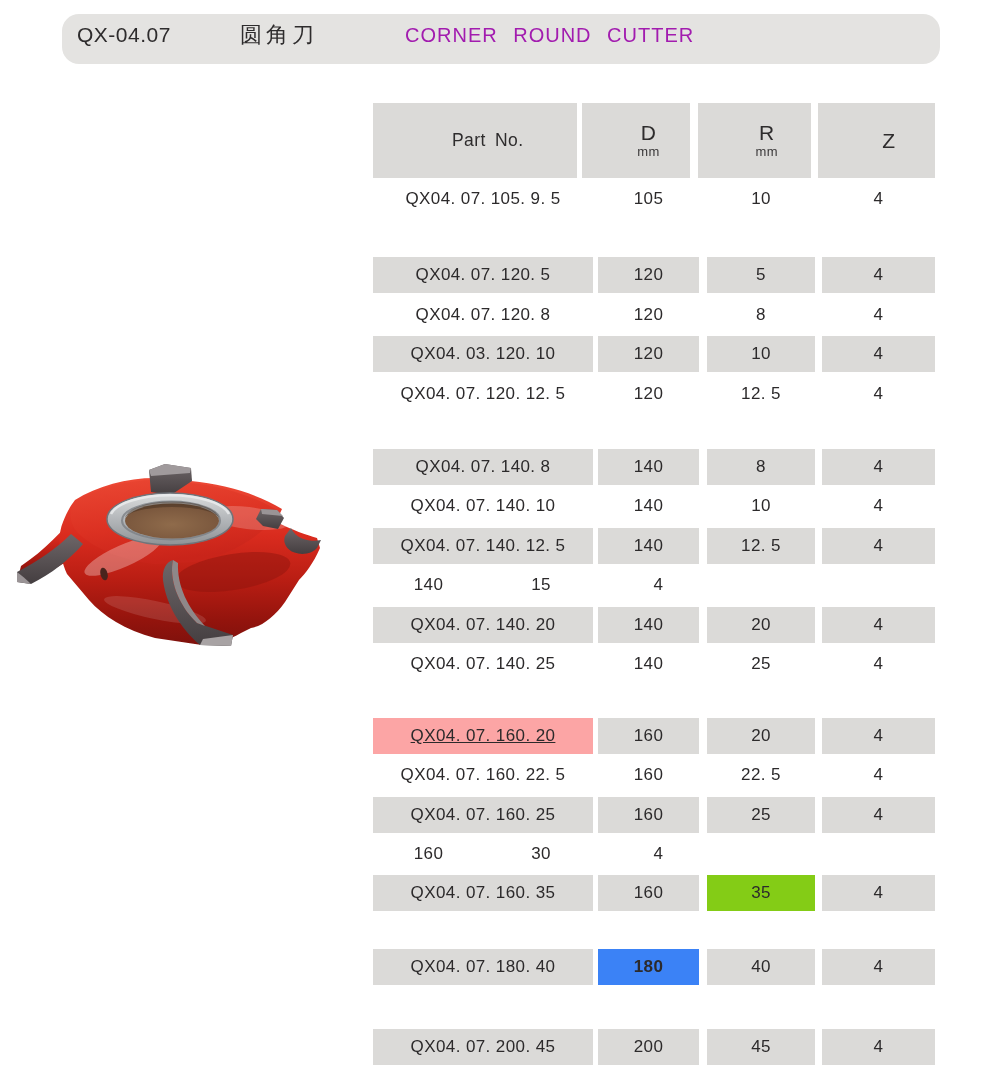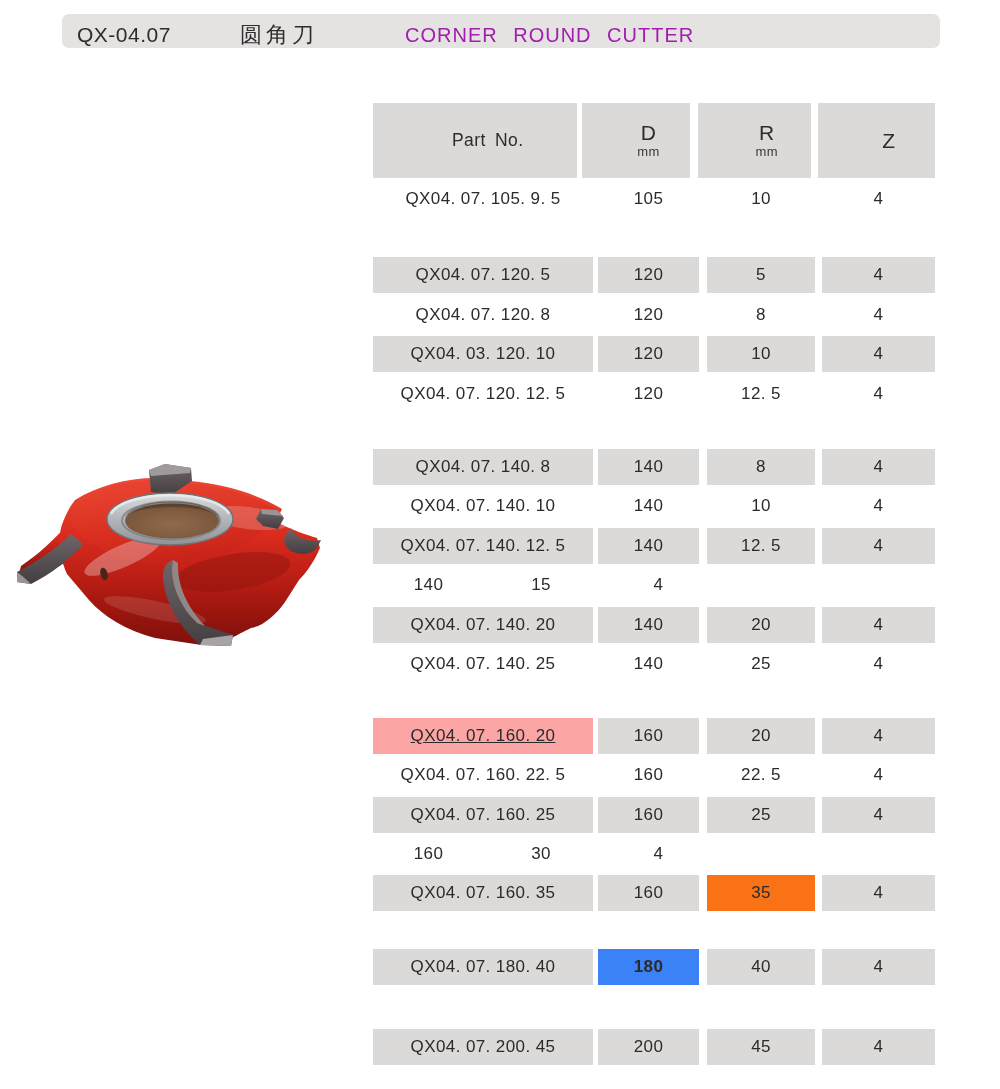--- a/index.html
+++ b/index.html
@@ -3,22 +3,22 @@
 <meta charset="utf-8">
 <style>
   html,body{margin:0;padding:0;}
   body{
     width:1000px;height:1089px;position:relative;background:#ffffff;
     font-family:"Liberation Sans","DejaVu Sans",sans-serif;
     color:#2c2a2b;overflow:hidden;
   }
   
   .title-bar{
-    position:absolute;left:62px;top:14px;width:878px;height:34px;
-    border-radius:7px;
+    position:absolute;left:62px;top:14px;width:878px;height:50px;
+    border-radius:17px;
   }
   .title-model{
     position:absolute;left:15px;top:0;height:42px;line-height:42px;
     font-size:21px;letter-spacing:0.5px;color:#2e2c2d;
   }
   .title-cn{
     position:absolute;left:178px;top:0;height:42px;line-height:42px;
     font-size:22px;letter-spacing:4px;color:#2e2c2d;
   }
   .title-en{
@@ -243,21 +243,21 @@
         <div class="cell c3 shaded" style="background: rgb(219, 218, 216);">4</div>
       </div>
       <div class="t-row">
         <div class="cell c1">160</div>
         <div class="cell c2">30</div>
         <div class="cell c3">4</div>
       </div>
       <div class="t-row">
         <div class="cell c0 shaded" style="background: rgb(219, 218, 216);">QX04. 07. 160. 35</div>
         <div class="cell c1 shaded" style="background: rgb(219, 218, 216);">160</div>
-        <div class="cell c2 shaded" style="background: #f97316;">35</div>
+        <div class="cell c2 shaded" style="background: #84cc16;">35</div>
         <div class="cell c3 shaded" style="background: rgb(219, 218, 216);">4</div>
       </div>
       <div class="group-spacer" style="height: 34px;"></div>
       <div class="t-row">
         <div class="cell c0 shaded" style="background: rgb(219, 218, 216);">QX04. 07. 180. 40</div>
         <div class="cell c1 shaded" style="background: #3b82f6; font-weight: bold;">180</div>
         <div class="cell c2 shaded" style="background: rgb(219, 218, 216);">40</div>
         <div class="cell c3 shaded" style="background: rgb(219, 218, 216);">4</div>
       </div>
       <div class="group-spacer" style="height: 40.6px;"></div>

